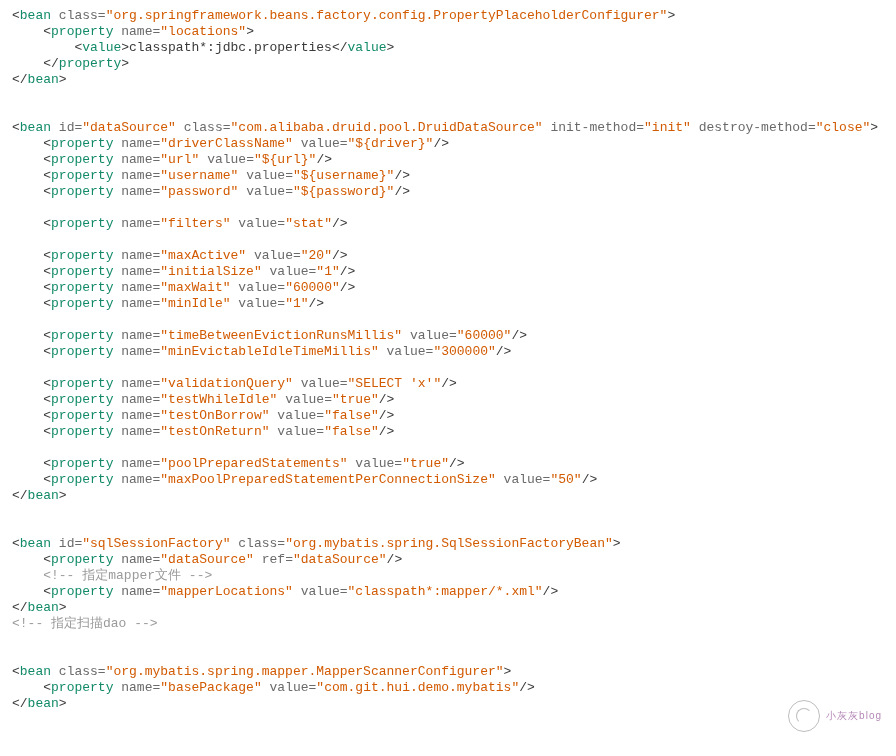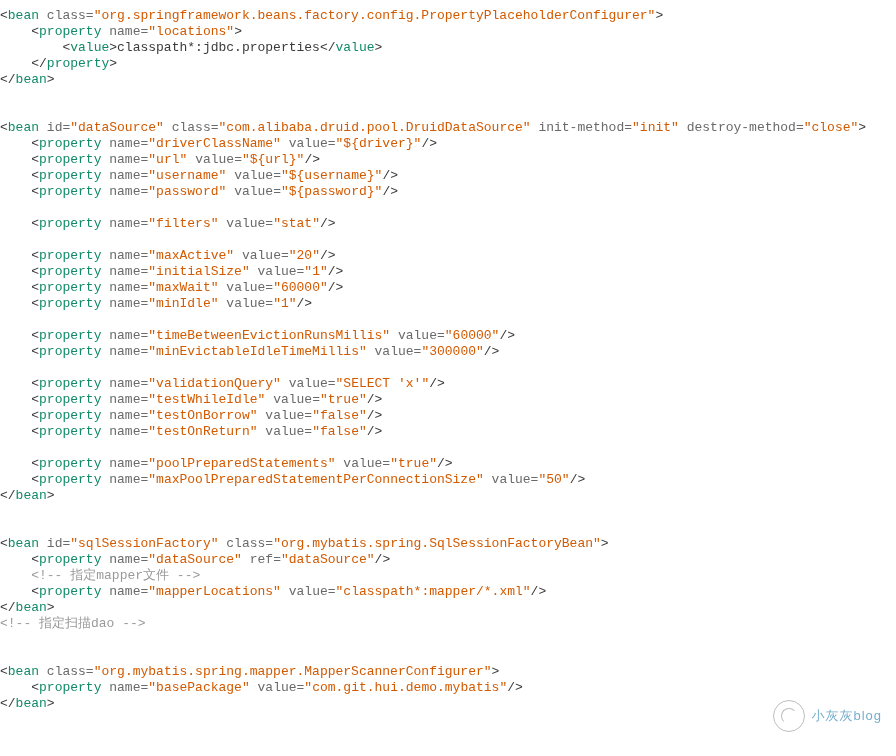--- a/index.html
+++ b/index.html
@@ -6,21 +6,21 @@
   margin: 0;
   padding: 0;
   background: #fff;
   font-family: Menlo, Monaco, "Courier New", monospace;
   font-size: 13px;
   line-height: 16px;
   color: #3a3a3a;
 }
 .code {
   white-space: pre;
-  padding: 8px 0;
+  padding: 8px 12px;
 }
 .tag { color: #128a69; }     
 .attr { color: #6a6a6a; }    
 .val { color: #d25a00; }     
 .eq { color: #6a6a6a; }      
 .punct { color: #3a3a3a; }   
 .txt { color: #3a3a3a; }     
 .comment { color: #9a9a9a; } 
 .watermark {
   position: fixed;
@@ -39,21 +39,21 @@
   position: relative;
   display: flex; align-items: center; justify-content: center;
 }
 .watermark .curl {
   width: 14px; height: 14px;
   border: 1.5px solid #888;
   border-right-color: transparent;
   border-bottom-color: transparent;
   border-radius: 50%;
 }
-.watermark .wlabel { font-size: 13px; color: #0369a1; letter-spacing: 1px; }
+.watermark .wlabel { font-size: 10px; color: #701a75; letter-spacing: 1px; }
 </style>
 </head>
 <body>
 
 <div class="code" id="code"><span class="punct">&lt;</span><span class="tag">bean</span> <span class="attr">class</span><span class="eq">=</span><span class="val">"org.springframework.beans.factory.config.PropertyPlaceholderConfigurer"</span><span class="punct">&gt;</span>
     <span class="punct">&lt;</span><span class="tag">property</span> <span class="attr">name</span><span class="eq">=</span><span class="val">"locations"</span><span class="punct">&gt;</span>
         <span class="punct">&lt;</span><span class="tag">value</span><span class="punct">&gt;</span><span class="txt">classpath*:jdbc.properties</span><span class="punct">&lt;/</span><span class="tag">value</span><span class="punct">&gt;</span>
     <span class="punct">&lt;/</span><span class="tag">property</span><span class="punct">&gt;</span>
 <span class="punct">&lt;/</span><span class="tag">bean</span><span class="punct">&gt;</span>
 

